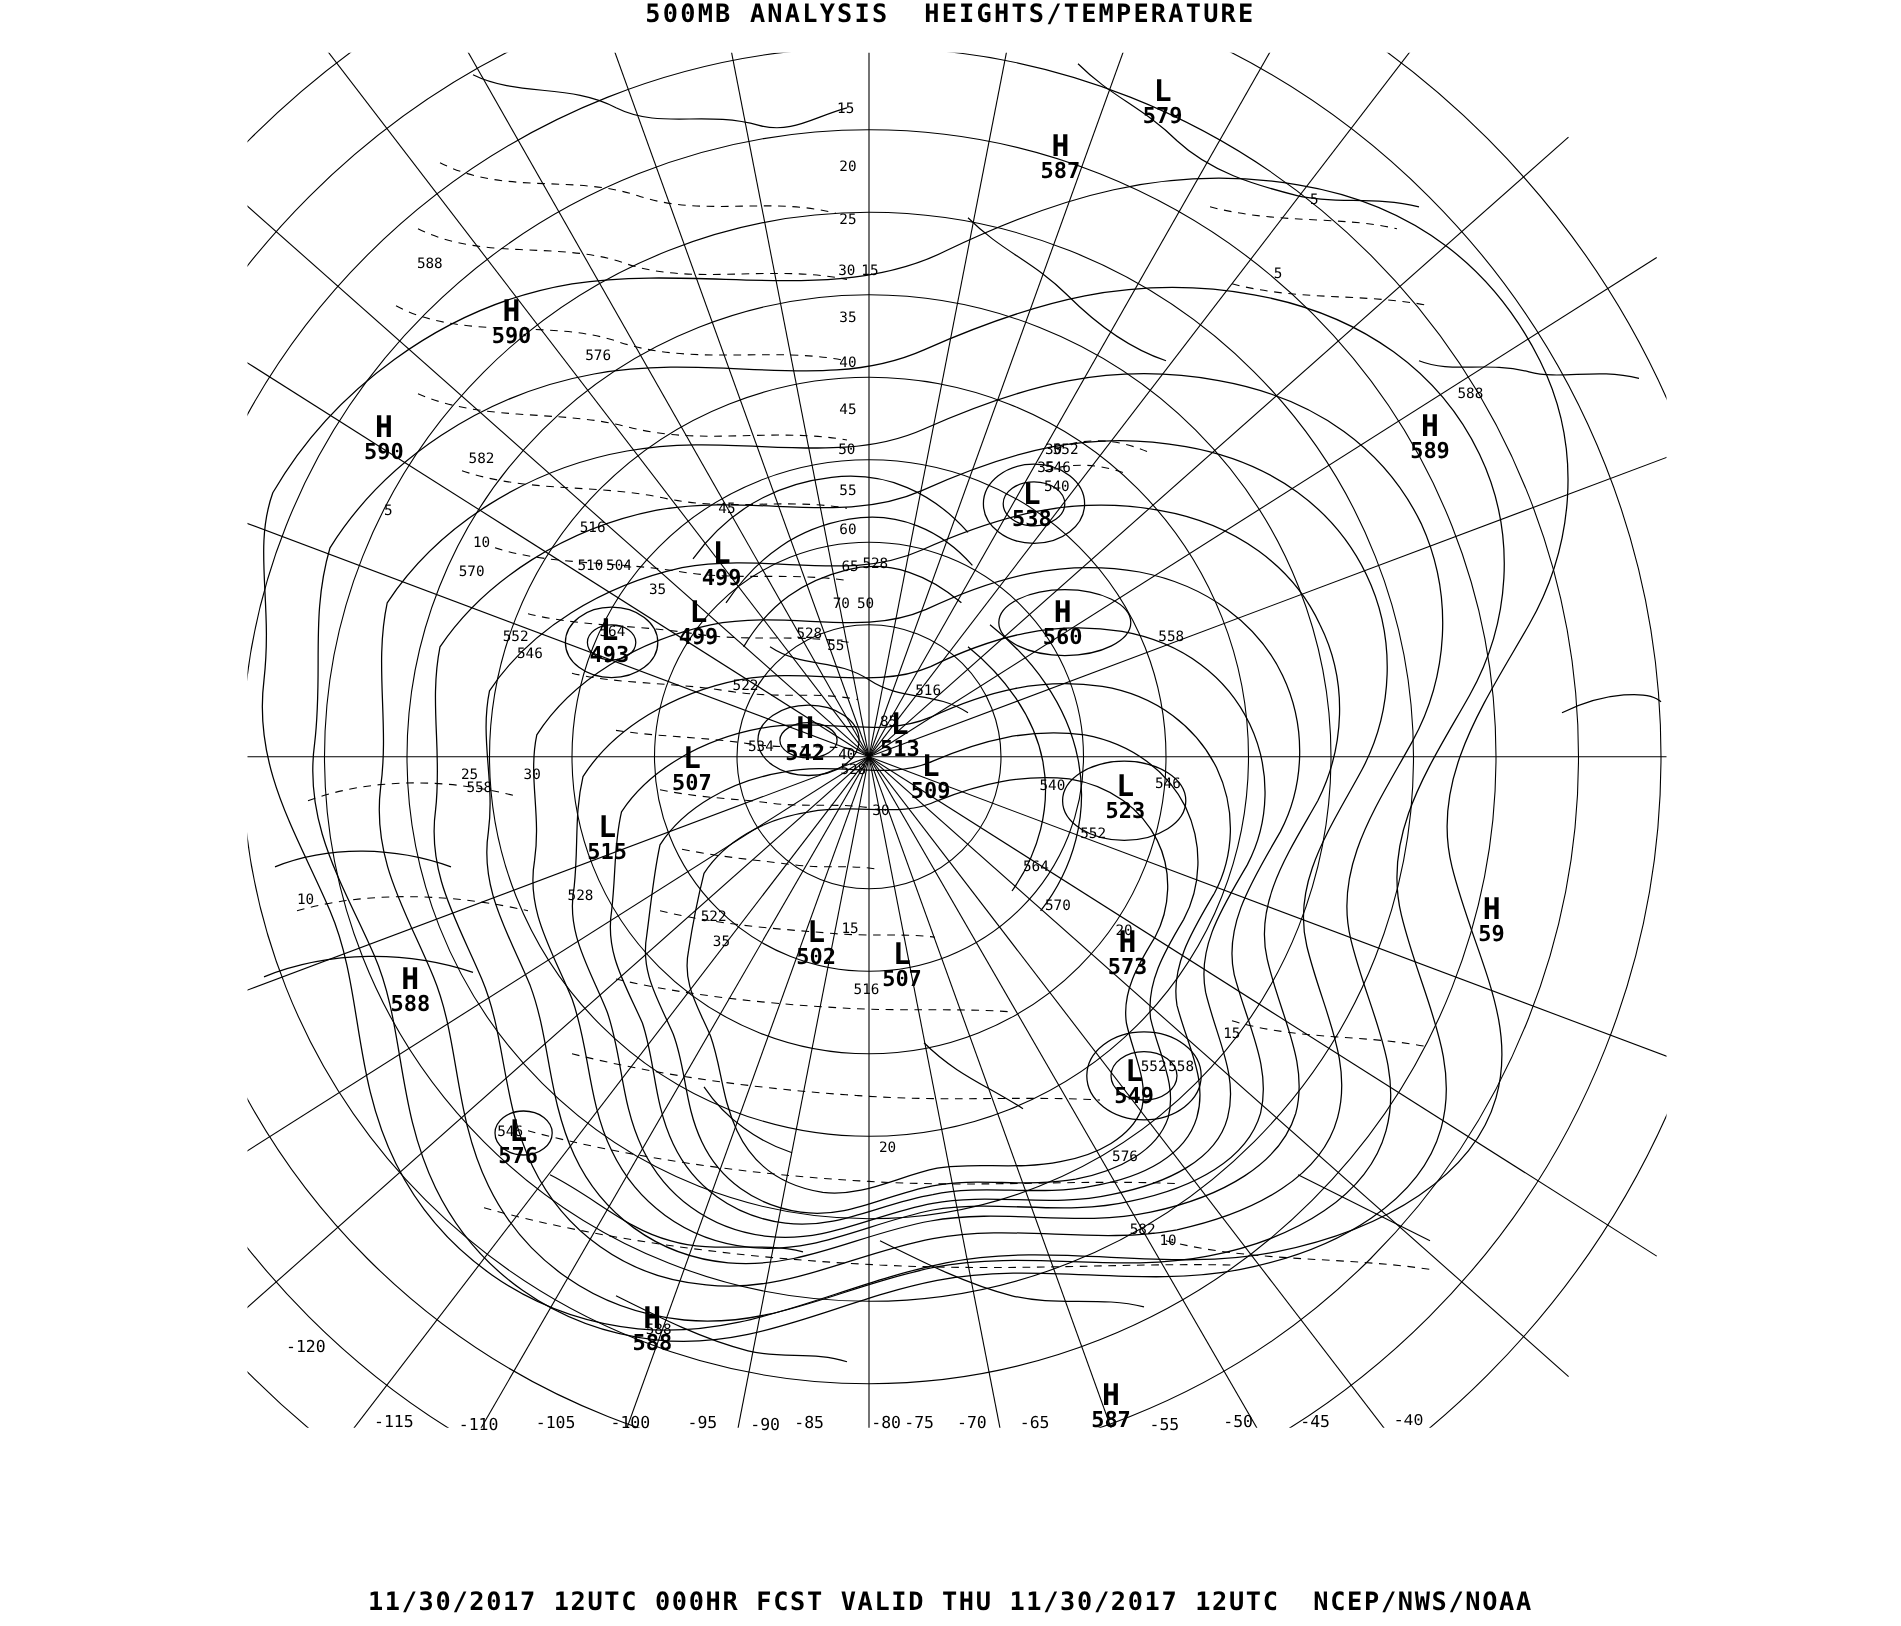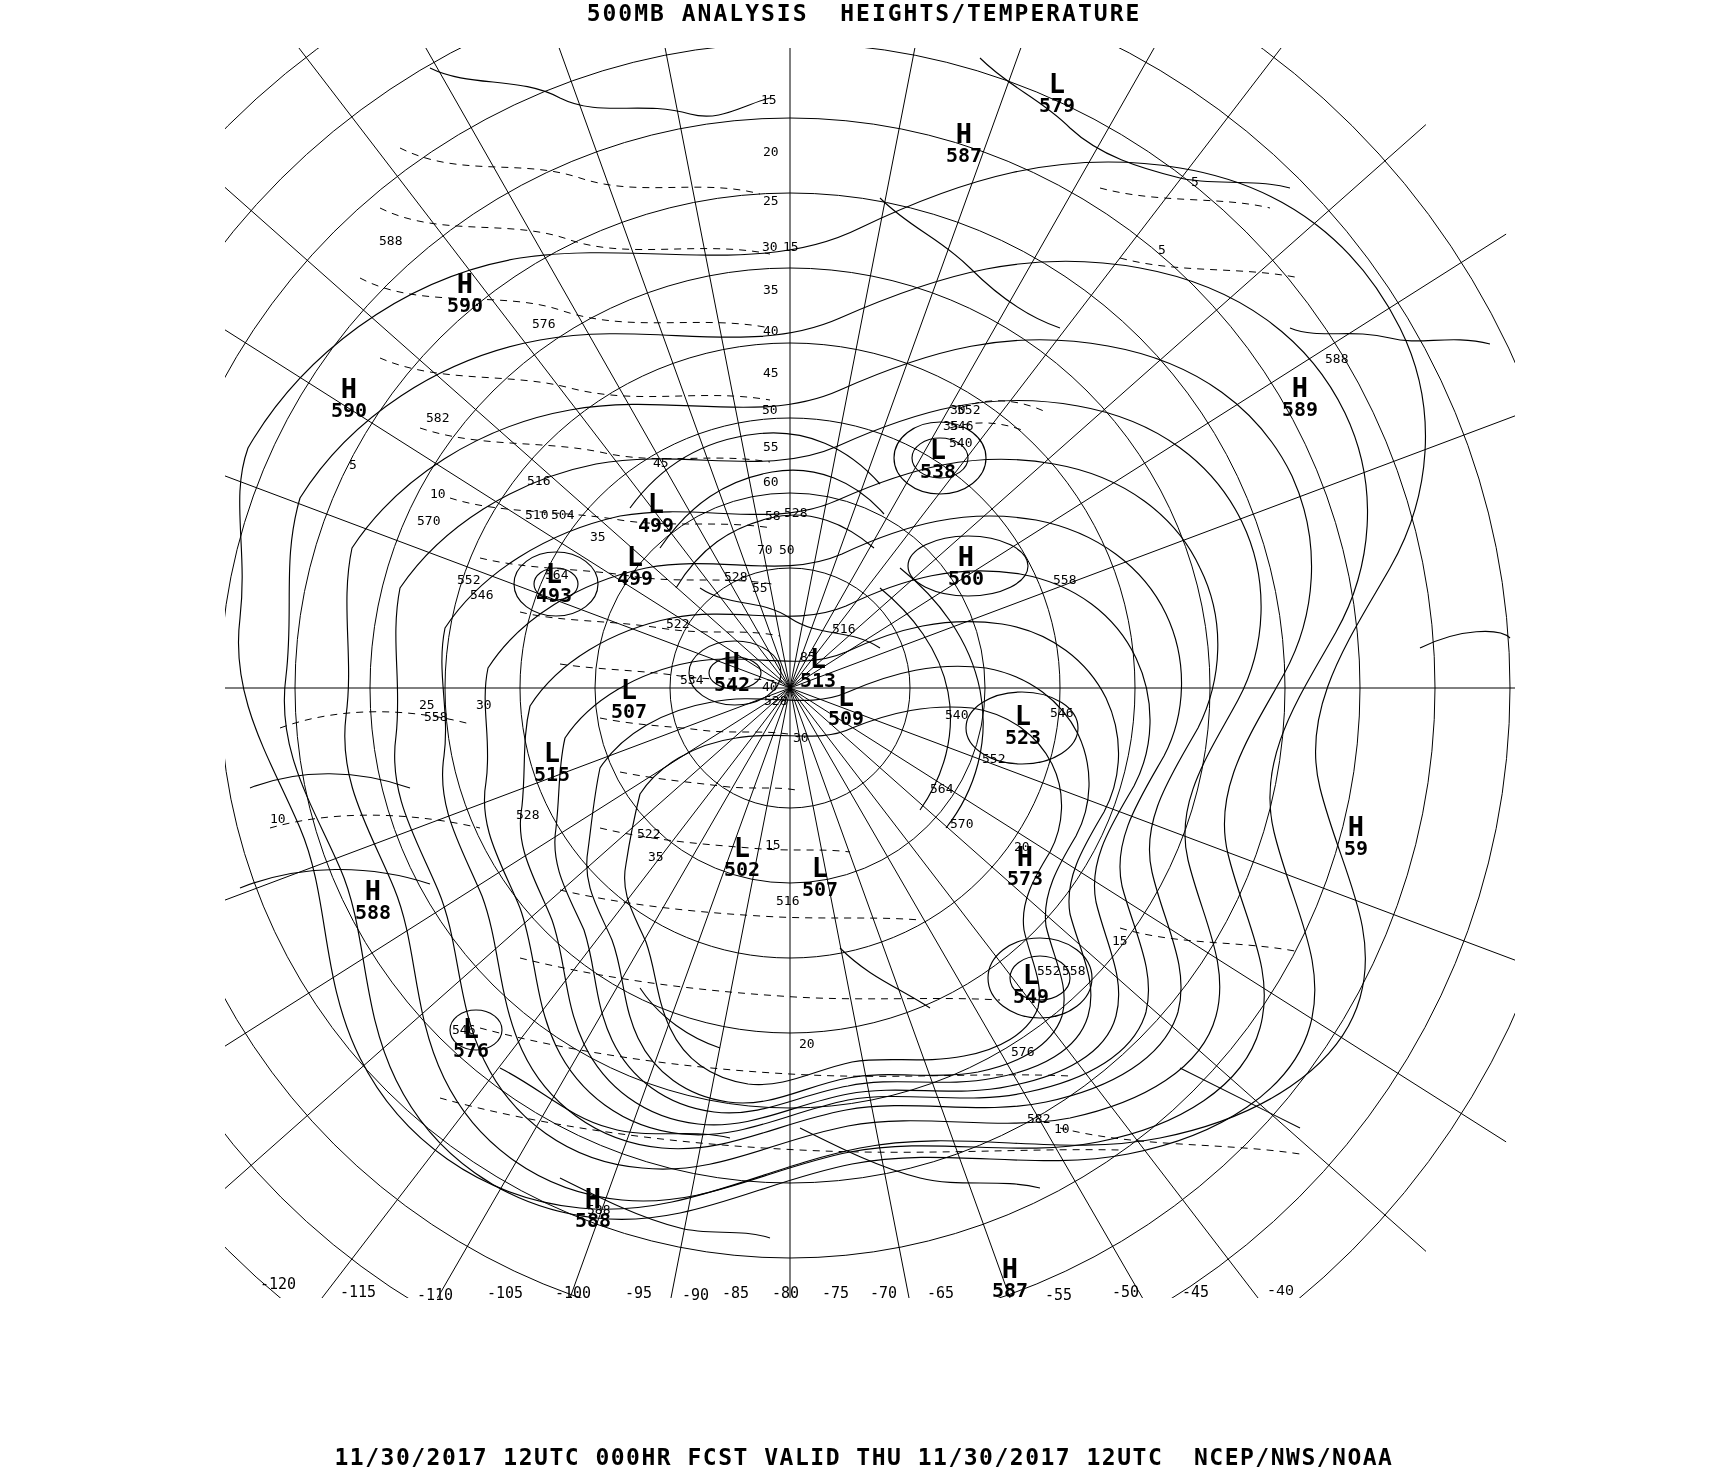--- a/index.html
+++ b/index.html
@@ -331,29 +331,29 @@
     </div>
     <div class="marker" style="left:572px; top:1157px; width:42px;">
       <span class="sym">H</span>
       <span class="val">588</span>
     </div>
     <div class="marker" style="left:989px; top:1227px; width:42px;">
       <span class="sym">H</span>
       <span class="val">587</span>
     </div>
 
-    <div class="axlabel" style="left:260px; top:1247px;text-align:center;">-120</div>
+    <div class="axlabel" style="left:260px; top:1187px;text-align:center;">-120</div>
     <div class="axlabel" style="left:340px; top:1255px;">-115</div>
     <div class="axlabel" style="left:417px; top:1258px;">-110</div>
     <div class="axlabel" style="left:487px; top:1256px;">-105</div>
     <div class="axlabel" style="left:555px; top:1256px;">-100</div>
     <div class="axlabel" style="left:625px; top:1256px;">-95</div>
     <div class="axlabel" style="left:682px; top:1258px;">-90</div>
     <div class="axlabel" style="left:722px; top:1256px;">-85</div>
-    <div class="axlabel" style="left:772px; top:1256px;">-80</div>
+    <div class="axlabel" style="left:792px; top:1256px;">-80</div>
     <div class="axlabel" style="left:822px; top:1256px;">-75</div>
     <div class="axlabel" style="left:870px; top:1256px;">-70</div>
     <div class="axlabel" style="left:927px; top:1256px;">-65</div>
     <div class="axlabel" style="left:1045px; top:1258px;">-55</div>
     <div class="axlabel" style="left:1112px; top:1255px;">-50</div>
     <div class="axlabel" style="left:1182px; top:1255px;">-45</div>
     <div class="axlabel" style="left:1267px; top:1255px;font-family:Liberation Mono, monospace;">-40</div>
 
     <div class="tlabel" style="left:761px; top:64px;">15</div>
     <div class="tlabel" style="left:763px; top:116px;">20</div>
@@ -362,21 +362,21 @@
     <div class="tlabel" style="left:783px; top:211px;">15</div>
     <div class="tlabel" style="left:763px; top:254px;">35</div>
     <div class="tlabel" style="left:763px; top:295px;">40</div>
     <div class="tlabel" style="left:763px; top:337px;">45</div>
     <div class="tlabel" style="left:762px; top:374px;">50</div>
     <div class="tlabel" style="left:950px; top:374px;">30</div>
     <div class="tlabel" style="left:943px; top:390px;">35</div>
     <div class="tlabel" style="left:763px; top:411px;">55</div>
     <div class="tlabel" style="left:653px; top:427px;">45</div>
     <div class="tlabel" style="left:763px; top:446px;">60</div>
-    <div class="tlabel" style="left:765px; top:480px;">58</div>
+    <div class="tlabel" style="left:765px; top:480px;">65</div>
     <div class="tlabel" style="left:430px; top:458px;">10</div>
     <div class="tlabel" style="left:349px; top:429px;">5</div>
     <div class="tlabel" style="left:1191px; top:146px;">5</div>
     <div class="tlabel" style="left:1158px; top:214px;">5</div>
     <div class="tlabel" style="left:590px; top:501px;">35</div>
     <div class="tlabel" style="left:757px; top:514px;">70</div>
     <div class="tlabel" style="left:779px; top:514px;">50</div>
     <div class="tlabel" style="left:752px; top:552px;">55</div>
     <div class="tlabel" style="left:757px; top:621px;margin-left:43px;">85</div>
     <div class="tlabel" style="left:762px; top:651px;">40</div>

